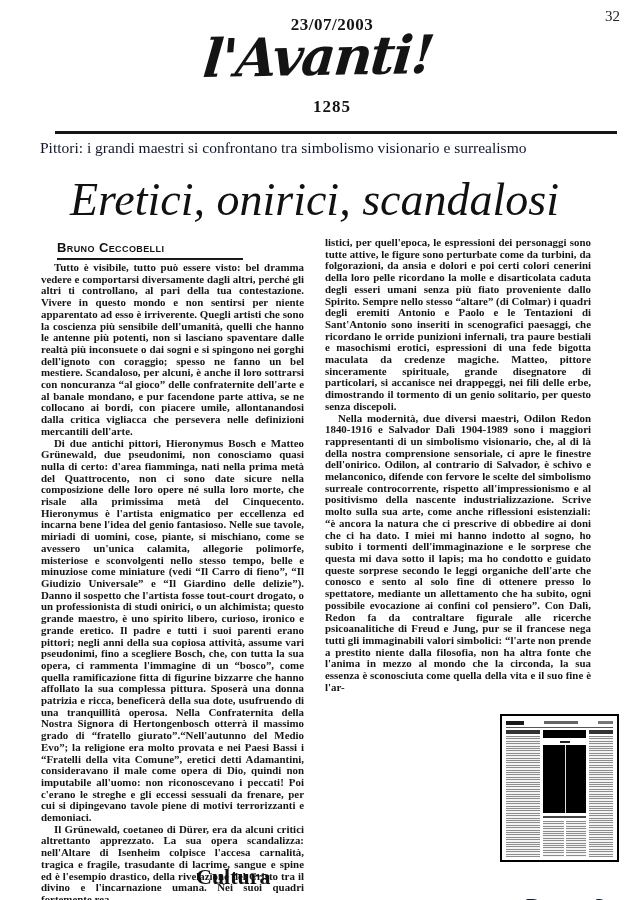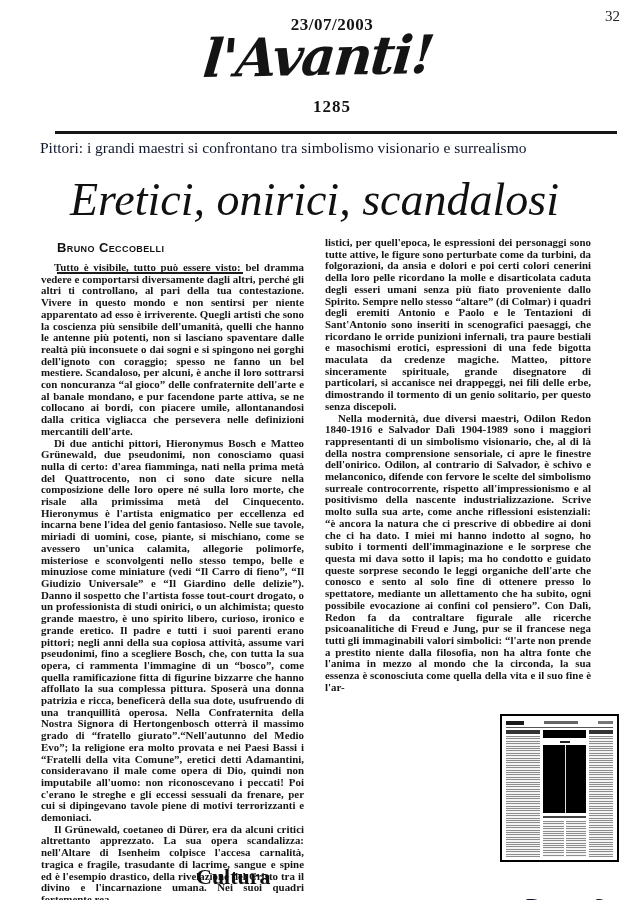--- a/index.html
+++ b/index.html
@@ -22,21 +22,21 @@
     background:#161616;}
   
   .kicker{position:absolute;top:139px;left:40px;width:560px;
     font-size:15.5px;color:#0f172a;}
   .headline{position:absolute;top:159px;left:54px;width:572px;
     font-size:46px;font-style:italic;line-height:1.1;letter-spacing:0px;
     color:#111;white-space:nowrap;}
   .byline{position:absolute;top:240px;left:57px;width:186px;
     font-family:"Liberation Sans",sans-serif;font-weight:bold;
     font-variant:small-caps;font-size:13px;letter-spacing:.4px;
-    border-bottom:2px solid #1a1a1a;padding-bottom:17px;color:#111;}
+    border-bottom:2px solid #1a1a1a;padding-bottom:3px;color:#111;}
   
   .col{position:absolute;font-size:10.9px;line-height:11.7px;
     text-align:justify;color:#161616;font-weight:bold;}
   .col p{margin:0;}
   .col p.indent{text-indent:13px;}
   .col-left{left:41px;top:262px;width:263px;}
   .col-right{left:325px;top:237px;width:266px;}
   
   .section-label{position:absolute;top:864px;left:196px;
     font-size:22px;font-weight:bold;color:#111;}

